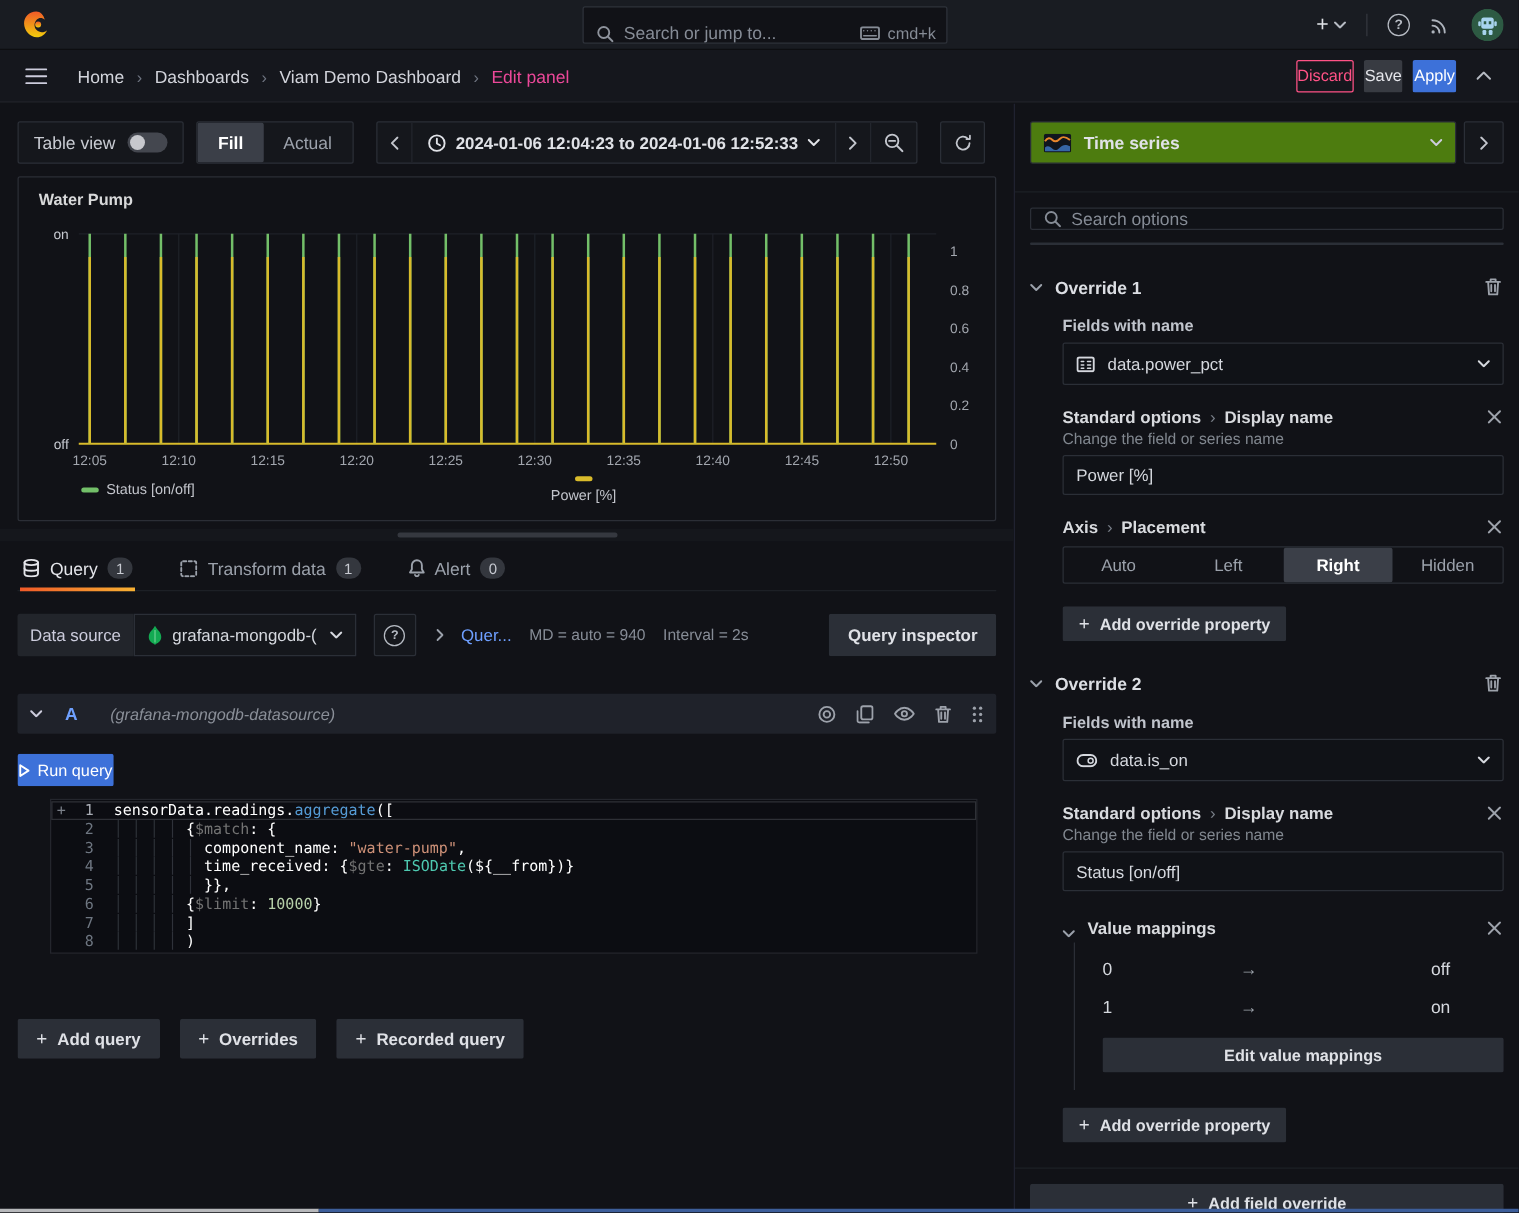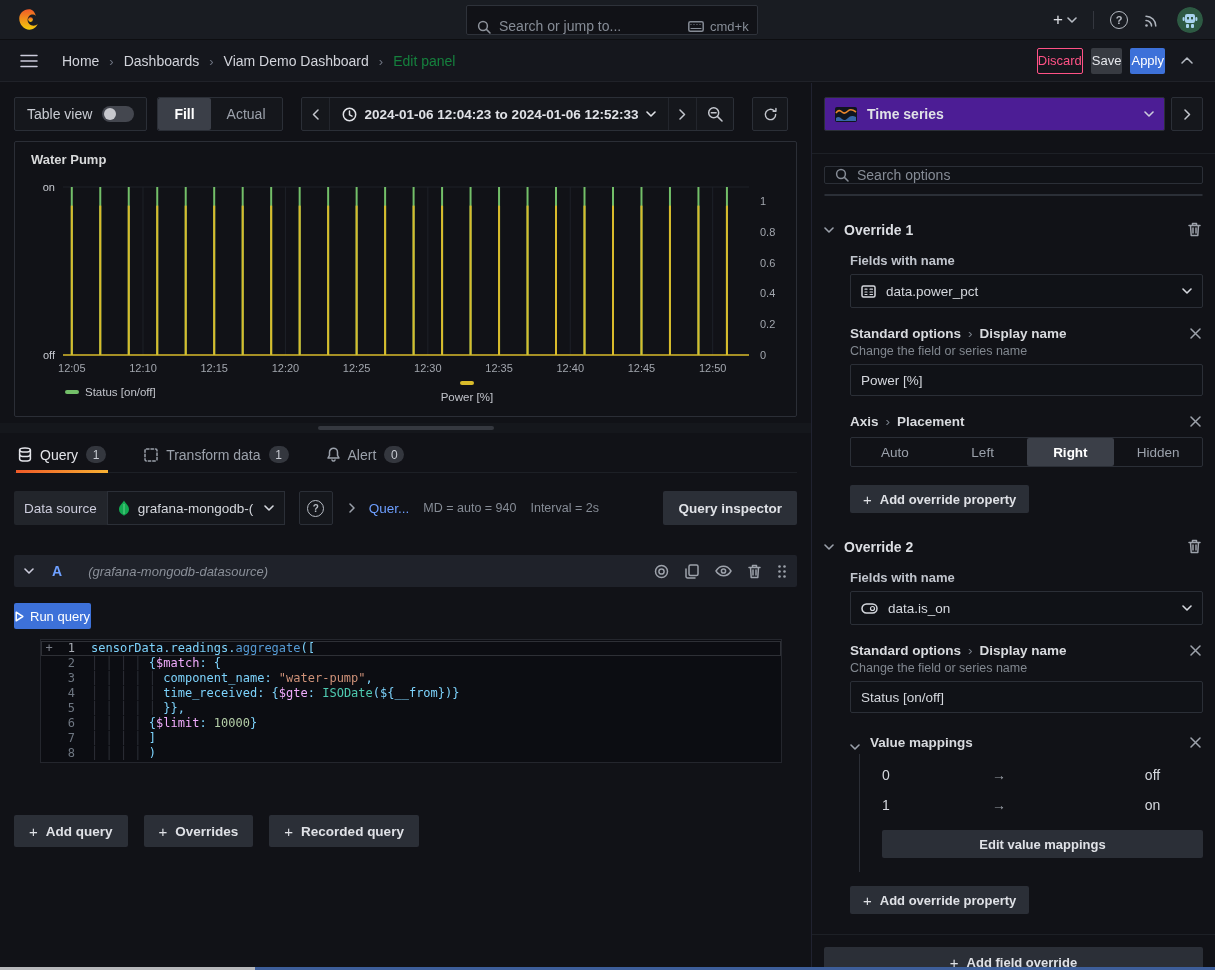--- a/index.html
+++ b/index.html
@@ -21,21 +21,21 @@
   .vdiv{width:1px;height:18px;background:#34373f}
   .circle-q{width:18px;height:18px;border:1.4px solid #b6bbc3;border-radius:50%;display:flex;align-items:center;justify-content:center;font-size:11px;font-weight:700;color:#b6bbc3}
   .avatar{width:26px;height:26px;border-radius:50%;overflow:hidden}
 
   
   .subbar{height:42px;background:#15171d;border-bottom:1px solid #202229;display:flex;align-items:center;padding:0 14px;gap:10px}
   .burger{color:#ccccdc;padding:4px 6px;cursor:pointer}
   .crumbs{display:flex;align-items:center;font-size:14px;color:#d2d4db;margin-left:8px}
   .crumb{cursor:pointer}
   .crumb+.crumb::before{content:"›";color:#6e7480;margin:0 10px;font-size:13px}
-  .crumb.last{color:#15803d;cursor:default}
+  .crumb.last{color:#ec4899;cursor:default}
   .sub-actions{margin-left:auto;display:flex;align-items:center;gap:8px}
   .btn{height:26px;border-radius:2px;display:inline-flex;align-items:center;justify-content:center;padding:0 0;font-size:13px;cursor:pointer;border:1px solid transparent;white-space:nowrap}
   .btn-outline-red{border-color:#ff5286;color:#ff5286;background:transparent}
   .btn-gray{background:#383b42;color:#e6e7ec}
   .btn-blue{background:#3d71d9;color:#fff}
   .caret-up{color:#b6bbc3;padding:4px 8px;cursor:pointer}
 
   
   .main{position:absolute;top:83px;left:0;right:0;bottom:0;display:flex}
   .left{width:812px;border-right:1px solid #202230;position:relative;padding:14px 14px 0 14px}
@@ -98,35 +98,35 @@
   .runrow{display:flex;margin-top:16px}
   .btn-run{background:#3d71d9;color:#fff;height:26px;font-size:13px;gap:6px;display:inline-flex;align-items:center}
 
   
   .editor{margin:10px 0 0 26px;width:742px;background:#0c0d12;border:1px solid #24262d;font-family:"DejaVu Sans Mono",monospace;font-size:12px;line-height:15px;padding:1px 0;color:#d4d4d4}
   .code-line{display:flex;white-space:pre;position:relative;padding-right:6px}
   .code-line.cur{outline:1px solid #2e3036;outline-offset:-1px}
   .code-line .glyph{width:16px;text-align:center;color:#7b8089}
   .code-line .lnum{width:18px;text-align:right;color:#6e7681;margin-right:16px}
   .code-line.cur .lnum{color:#a9adb5}
-  .tk-t{color:#7dd3fc}
-  .tk-kw{color:#f0abfc}
+  .tk-t{color:#ffffff}
+  .tk-kw{color:#737373}
   .tk-fn{color:#569cd6}
   .tk-cls{color:#4ec9b0}
   .tk-str{color:#ce9178}
   .tk-num{color:#b5cea8}
   .tk-gd{color:#2f323a}
 
   .qbuttons{display:flex;gap:16px;margin-top:52px}
   .btn-sec{background:#2b2f37;color:#dfe1e6;height:32px;font-size:13.5px;font-weight:600;display:inline-flex;align-items:center;gap:8px;padding:0 14px}
   .plus{color:#dfe1e6;font-size:15px;font-weight:400}
 
   
   .vizrow{display:flex;gap:6px;padding:14px 12px 0 12px}
-  .viz-select{flex:1;height:34px;border:1px solid #2b2f37;background:#4c1d95;border-radius:2px;display:flex;align-items:center;gap:10px;padding:0 10px;cursor:pointer}
+  .viz-select{flex:1;height:34px;border:1px solid #2b2f37;background:#4d7c0f;border-radius:2px;display:flex;align-items:center;gap:10px;padding:0 10px;cursor:pointer}
   .viz-name{font-weight:700;font-size:14px;color:#e0e2e7;flex:1}
   .viz-collapse{width:32px;height:34px;border:1px solid #2b2f37;background:#15171c;border-radius:2px;display:flex;align-items:center;justify-content:center;color:#c3c6cd;cursor:pointer}
   .opts-scroll{margin-top:22px;border-top:1px solid #1d2026;flex:1;overflow:hidden;padding:12px 12px 0 12px;display:flex;flex-direction:column}
   .opt-search{height:32px;border:1px solid #2b2f37;background:#101217;border-radius:2px;display:flex;align-items:center;gap:8px;padding:0 10px;color:#868c96}
   .opt-search input{flex:1;background:transparent;border:none;outline:none;color:#c3c6cd;font-size:14px;font-family:inherit}
   .opt-search input::placeholder{color:#868c96}
   .opt-tabs{display:flex;border:1px solid #2b2f37;border-radius:2px;height:30px;margin-top:10px;overflow:hidden}
   .opt-tab{flex:1;display:flex;align-items:center;justify-content:center;color:#9ba1ab;cursor:pointer;font-size:13.5px}
   .opt-tab.sel{background:#383c44;color:#fff;font-weight:700}
 

